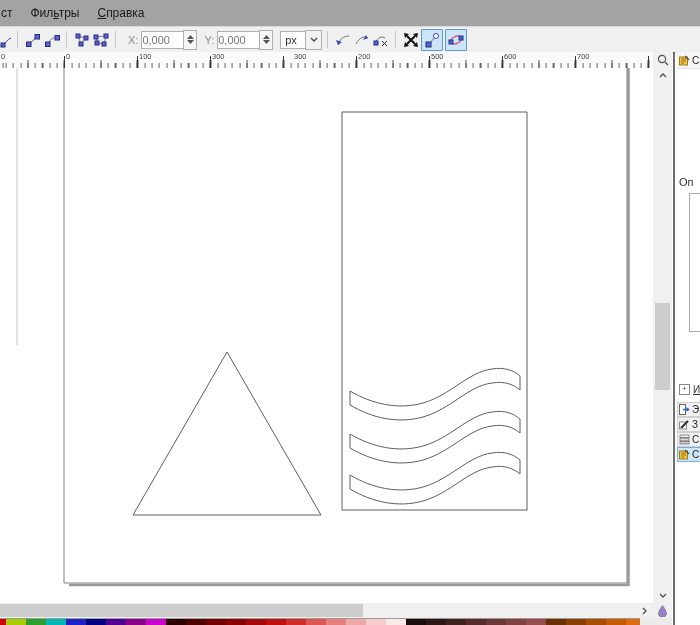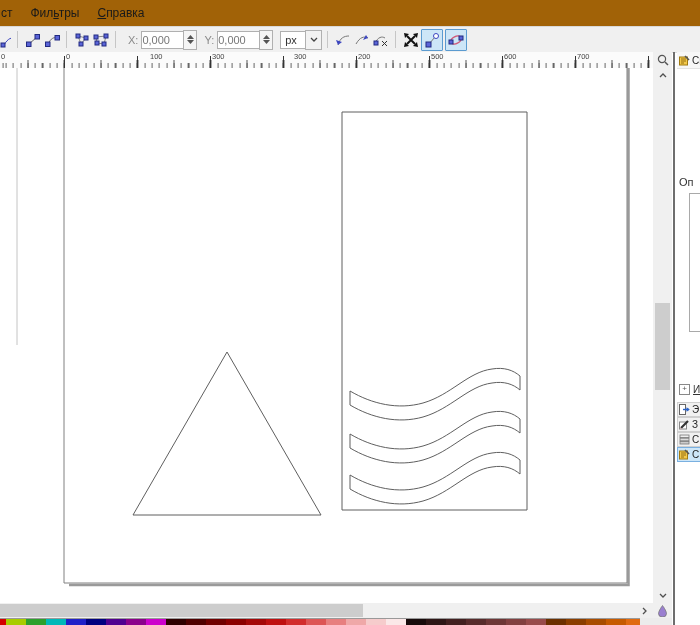--- a/index.html
+++ b/index.html
@@ -1,19 +1,19 @@
 <!DOCTYPE html>
 <html><head>
 <meta charset="utf-8">
 <style>
   html,body{margin:0;padding:0;}
   #app{position:relative;width:700px;height:625px;overflow:hidden;background:#fff;
        font-family:"Liberation Sans",sans-serif;-webkit-font-smoothing:antialiased;}
   
-  .menubar{position:absolute;left:0;top:0;width:700px;height:26px;background:#a16207;
+  .menubar{position:absolute;left:0;top:0;width:700px;height:26px;background:#a3a3a3;
            border-bottom:1px solid #d9d9d9;display:flex;align-items:center;font-size:12px;color:#1a1a1a;}
   .menu-item{padding:0 9px;height:26px;display:flex;align-items:center;cursor:default;}
   .menu-item:first-child{padding-left:1px;}
   .accel{text-decoration:underline;}
   
   .toolbar{position:absolute;left:0;top:27px;width:700px;height:25px;background:#f0f0f0;
            border-bottom:1px solid #dcdcdc;display:flex;align-items:center;font-size:11px;}
   .tsep{width:1px;height:17px;background:#c6c6c6;margin:0 5px;flex:none;}
   .ticon{width:17px;height:17px;flex:none;display:flex;align-items:center;justify-content:center;margin:0 1px;}
   .ticon.partial{width:11px;overflow:hidden;margin-left:0;}
@@ -210,21 +210,21 @@
     </span>
   </div>
 
   <div class="ruler">
     <div class="ticks minor"></div>
     <div class="ticks mid"></div>
     <div class="ticks major"></div>
     <div id="ruler-labels">
         <span class="ruler-number" style="left: 1px;">0</span>
         <span class="ruler-number" style="left: 66px;">0</span>
-        <span class="ruler-number" style="left: 150px; text-align: center;">100</span>
+        <span class="ruler-number" style="left: 139px; text-align: center;">100</span>
         <span class="ruler-number" style="left: 212px;">300</span>
         <span class="ruler-number" style="left: 294px;">300</span>
         <span class="ruler-number" style="left: 358px;">200</span>
         <span class="ruler-number" style="left: 431px;">500</span>
         <span class="ruler-number" style="left: 504px;">600</span>
         <span class="ruler-number" style="left: 577px;">700</span>
       </div>
   </div>
 
   <button class="corner-zoom">

